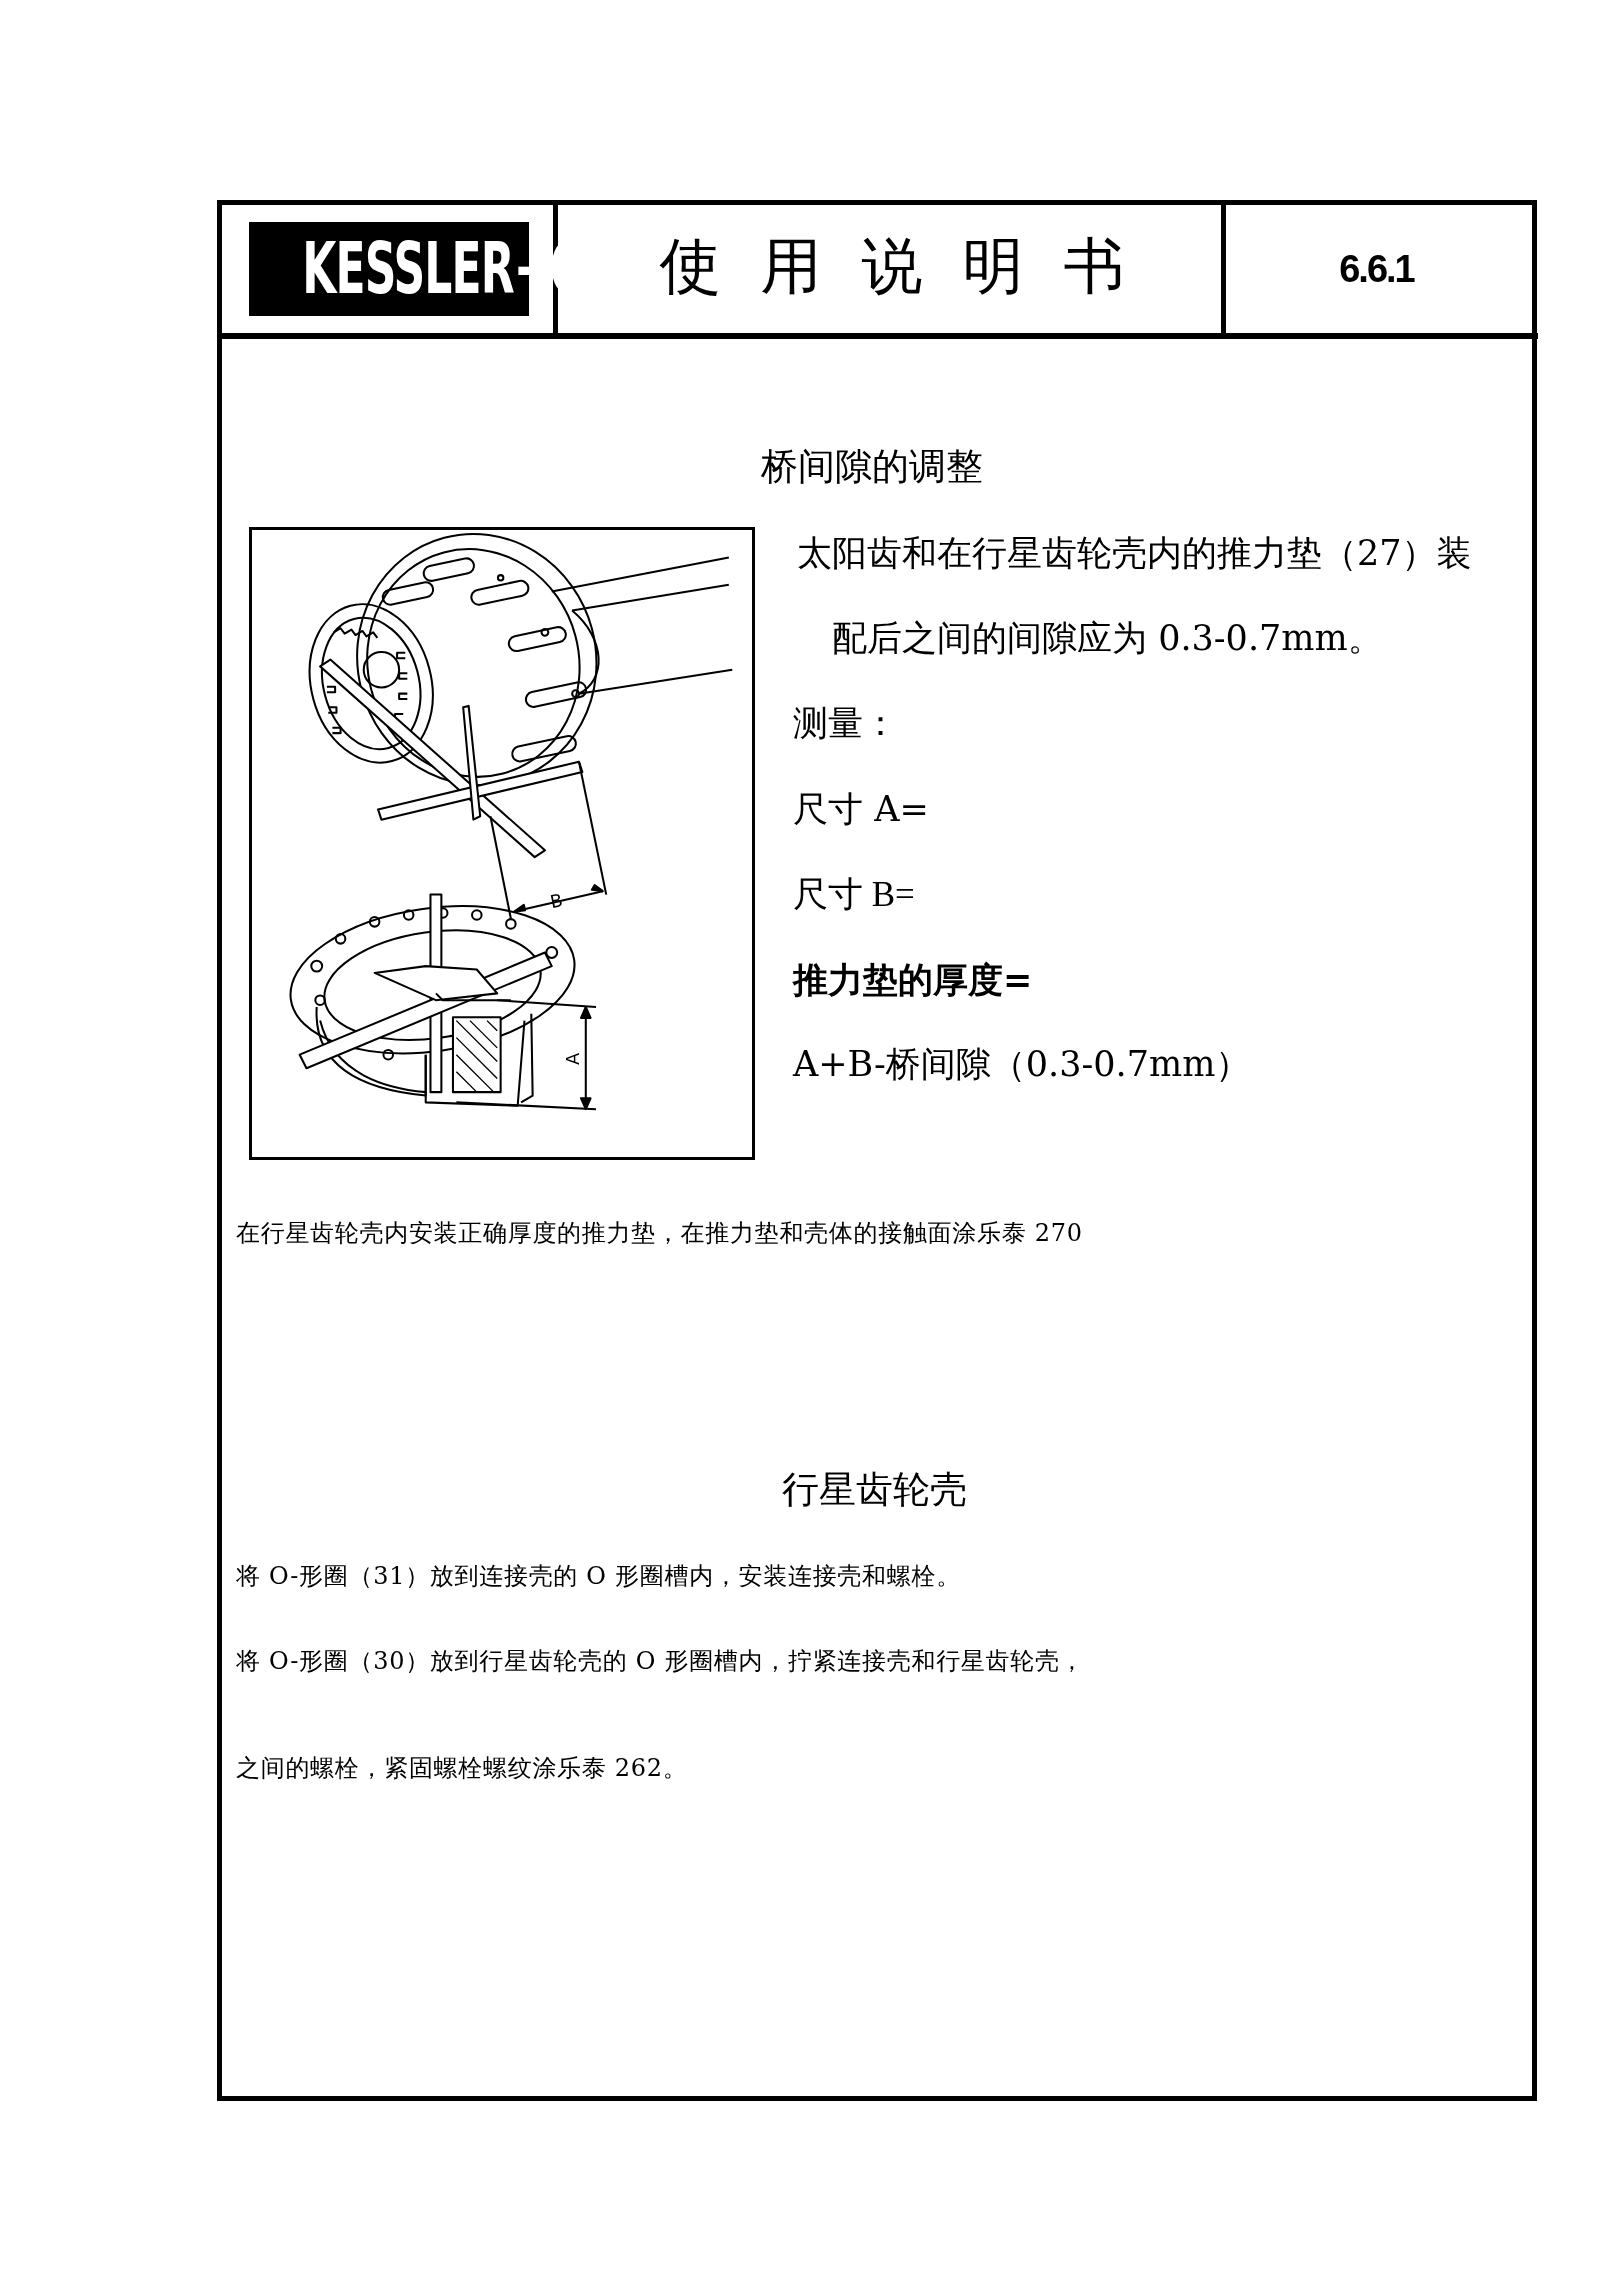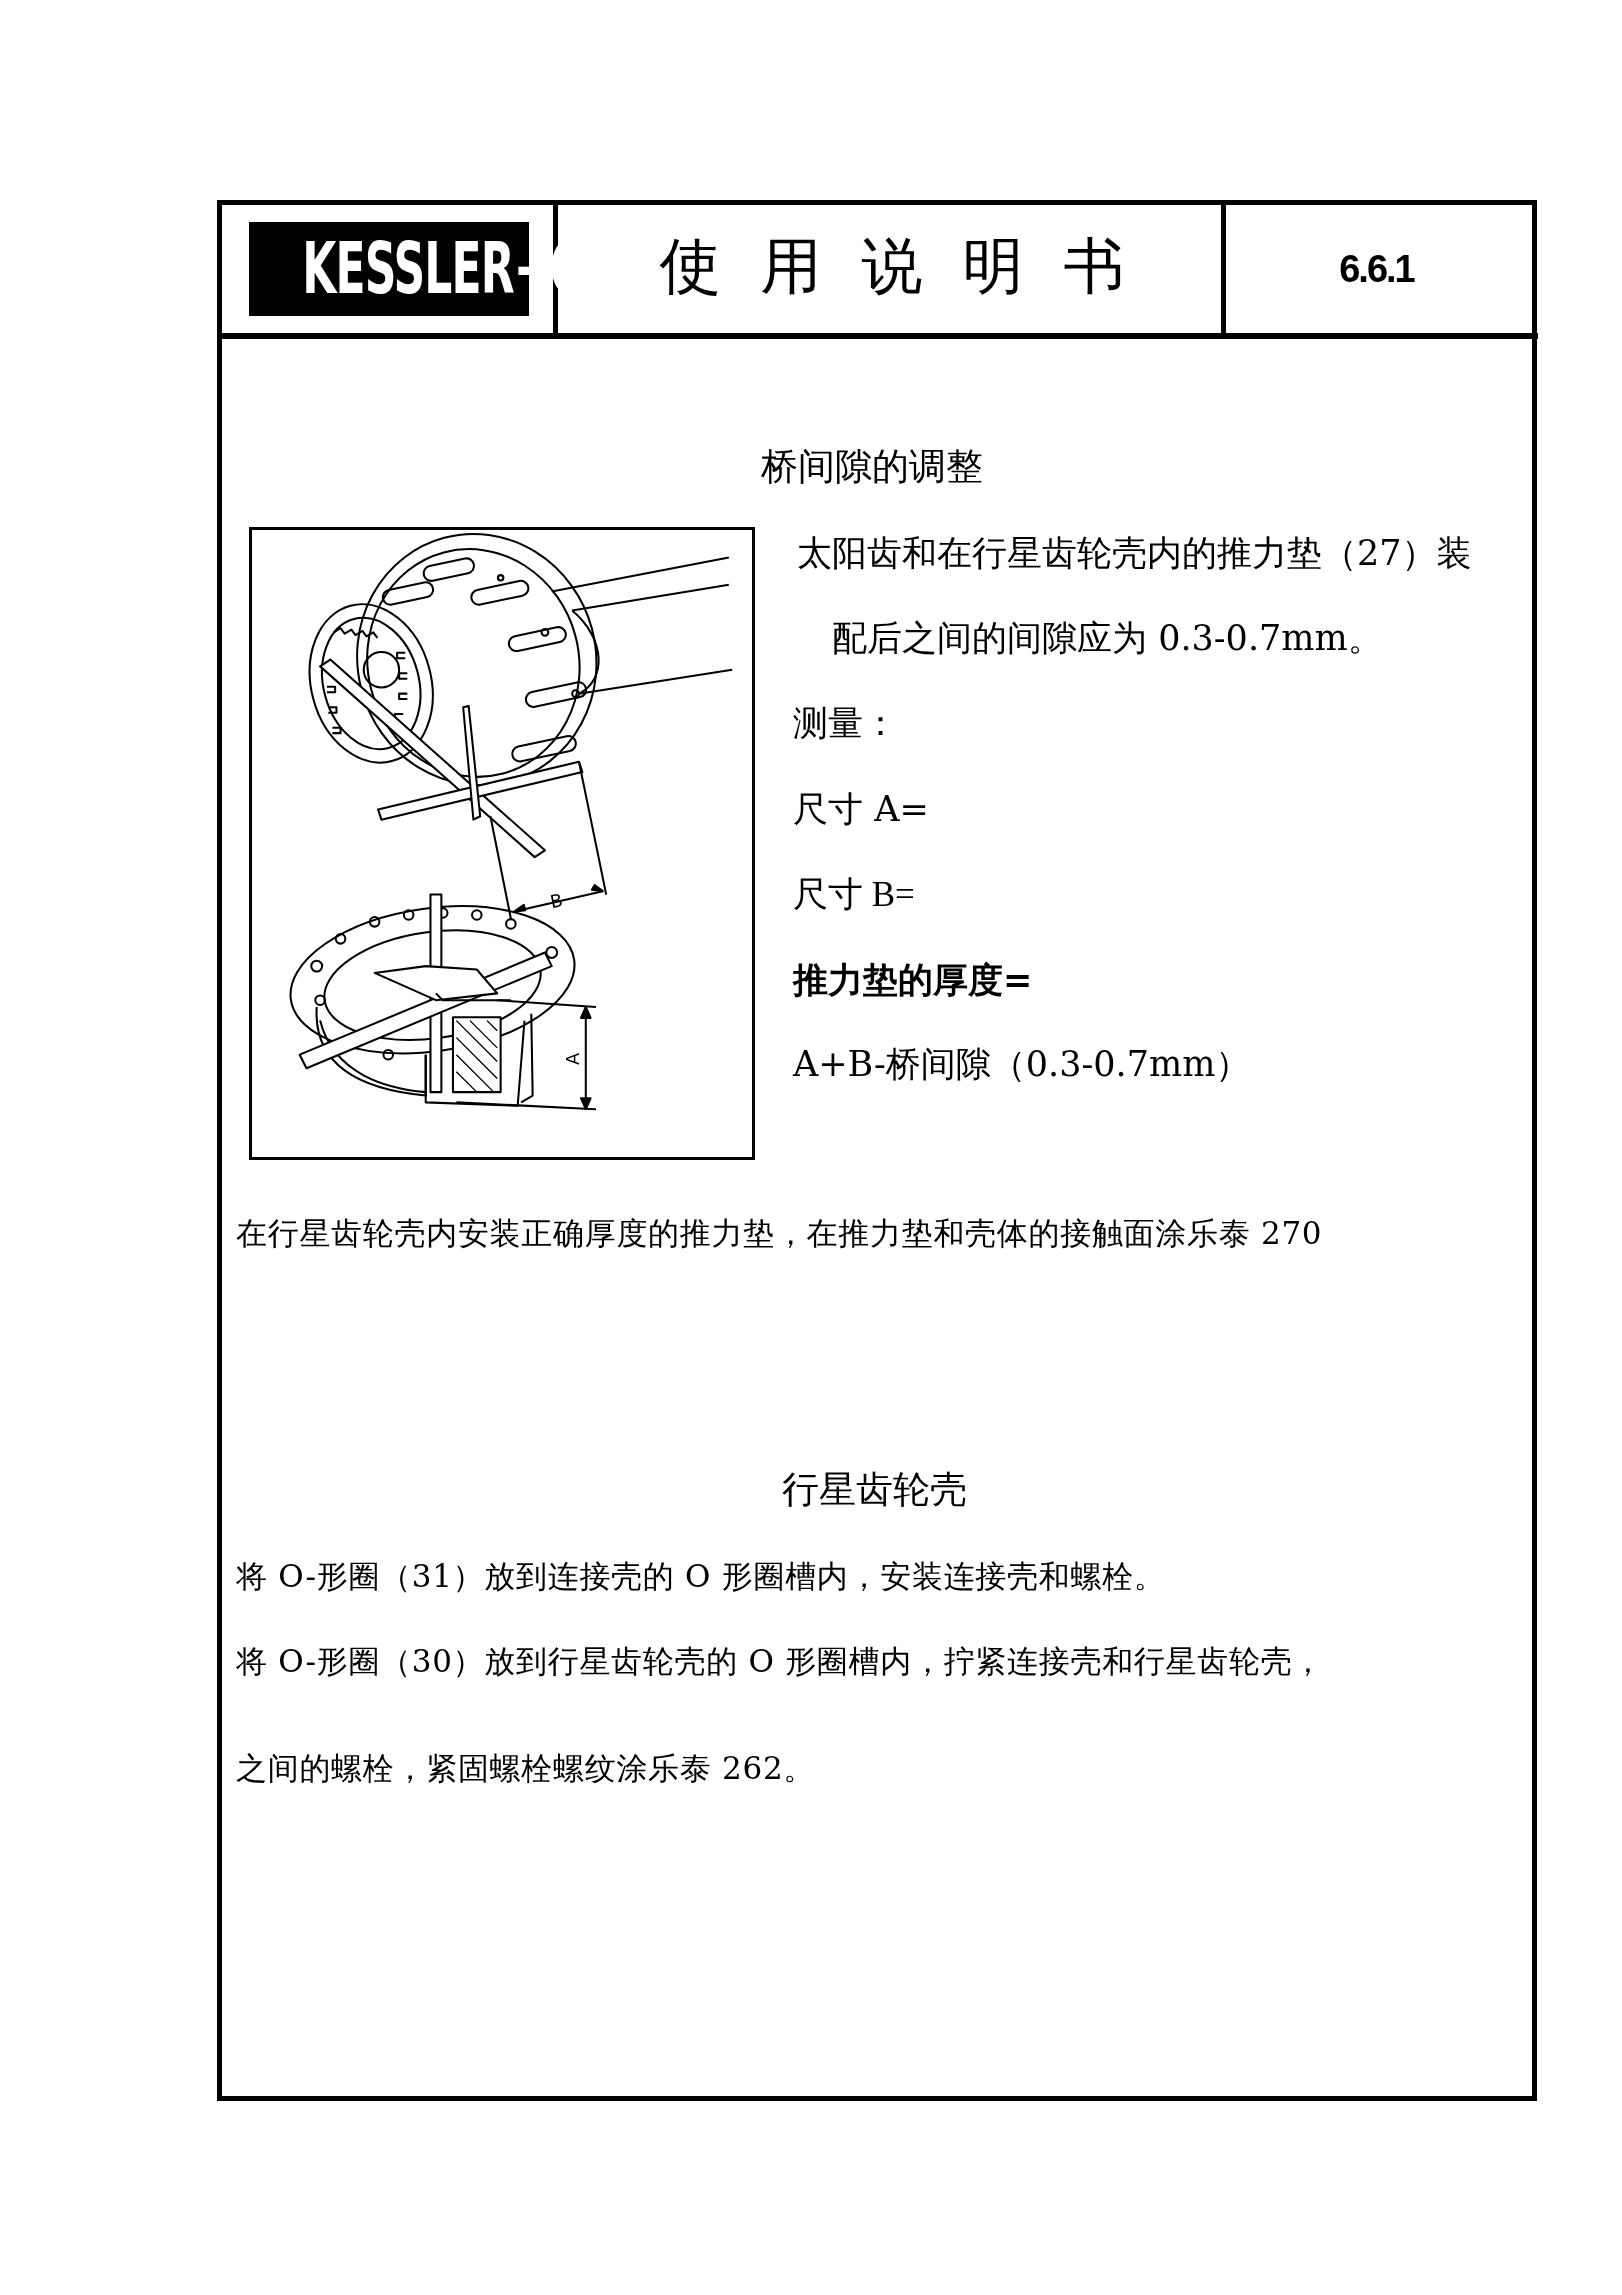--- a/index.html
+++ b/index.html
@@ -13,21 +13,21 @@
   .logo-text { position: absolute; left: 0; top: 11px; width: 100%; text-align: center;
                font-family: "DejaVu Sans", "Liberation Sans", sans-serif; font-weight: bold;
                color: #fff; font-size: 71px; line-height: 71px; letter-spacing: -1.4px;
                transform: scaleX(0.62); transform-origin: center top; white-space: nowrap; }
   .doc-title { left: 563px; top: 228px; width: 658px; text-align: center; font-size: 61px; line-height: 75px;
                letter-spacing: 40px; text-indent: 40px; font-family: "DejaVu Serif", serif; white-space: nowrap; }
   .doc-num { left: 1226px; top: 235px; width: 301px; text-align: center; font-size: 38px; line-height: 68px;
              font-weight: bold; font-family: "Liberation Sans", sans-serif; letter-spacing: -2px; }
   .heading { font-size: 37px; line-height: 41px; white-space: nowrap; font-family: "DejaVu Sans", "Liberation Sans", sans-serif; }
   .para { font-size: 35px; line-height: 41px; white-space: nowrap; }
-  .para-wide { font-size: 31px; line-height: 41px; white-space: nowrap; letter-spacing: 0.7px; }
+  .para-wide { font-size: 24px; line-height: 41px; white-space: nowrap; letter-spacing: 0.7px; }
   .figure { left: 249px; top: 527px; width: 500px; height: 627px; border: 3.4px solid #000; background: #fff; }
   .figure svg { width: 100%; height: 100%; display: block; }
 </style>
 </head>
 <body>
 
 <div class="abs frame"></div>
 
 <div class="abs hline" style="left:217px; top:333px; width:1321px;"></div>
 

